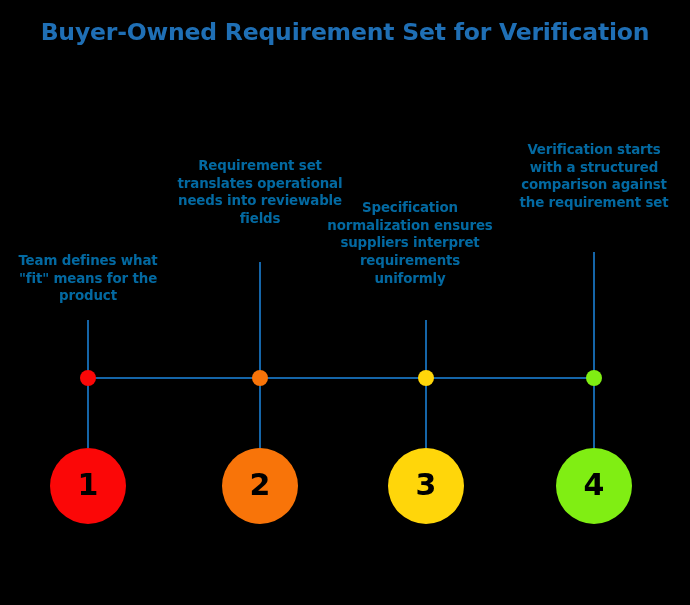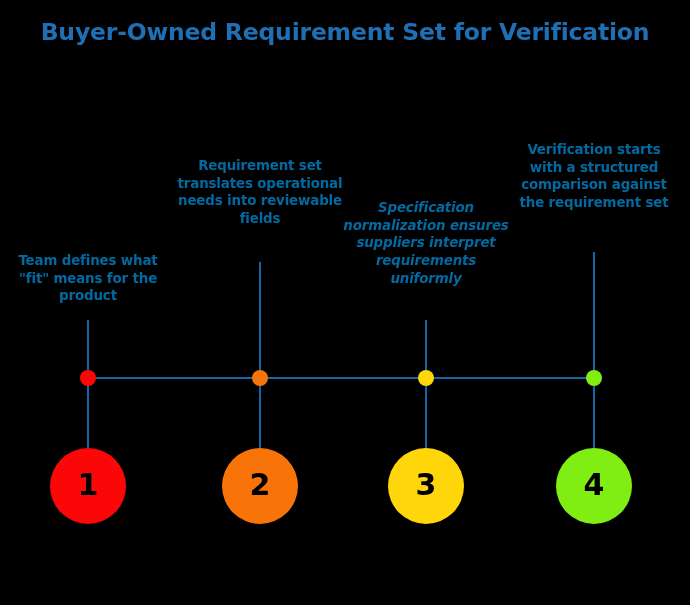--- a/index.html
+++ b/index.html
@@ -93,21 +93,21 @@
         <line x1="426" y1="320" x2="426" y2="448" stroke="#1565a8" stroke-width="2"></line>
         <circle cx="426" cy="378" r="8" fill="#ffd60a"></circle>
         <line x1="594" y1="252" x2="594" y2="448" stroke="#1565a8" stroke-width="2"></line>
         <circle cx="594" cy="378" r="8" fill="#80ee13"></circle>
       </g>
   </svg>
 
   <div id="labels-layer">
       <div class="step-label" style="left: 3px; top: 252px;">Team defines what "fit" means for the product</div>
       <div class="step-label" style="left: 175px; top: 157px;">Requirement set translates operational needs into reviewable fields</div>
-      <div class="step-label" style="left: 341px; top: 199px; font-style: italic;">Specification normalization ensures suppliers interpret requirements uniformly</div>
+      <div class="step-label" style="left: 325px; top: 199px;">Specification normalization ensures suppliers interpret requirements uniformly</div>
       <div class="step-label" style="left: 509px; top: 141px;">Verification starts with a structured comparison against the requirement set</div>
     </div>
   <div id="markers-layer">
       <div class="step-marker" style="left: 50px; top: 448px; background: rgb(251, 7, 7);">
         <span class="marker-number">1</span>
       </div>
       <div class="step-marker" style="left: 222px; top: 448px; background: rgb(248, 116, 9);">
         <span class="marker-number">2</span>
       </div>
       <div class="step-marker" style="left: 388px; top: 448px; background: rgb(255, 214, 10);">

